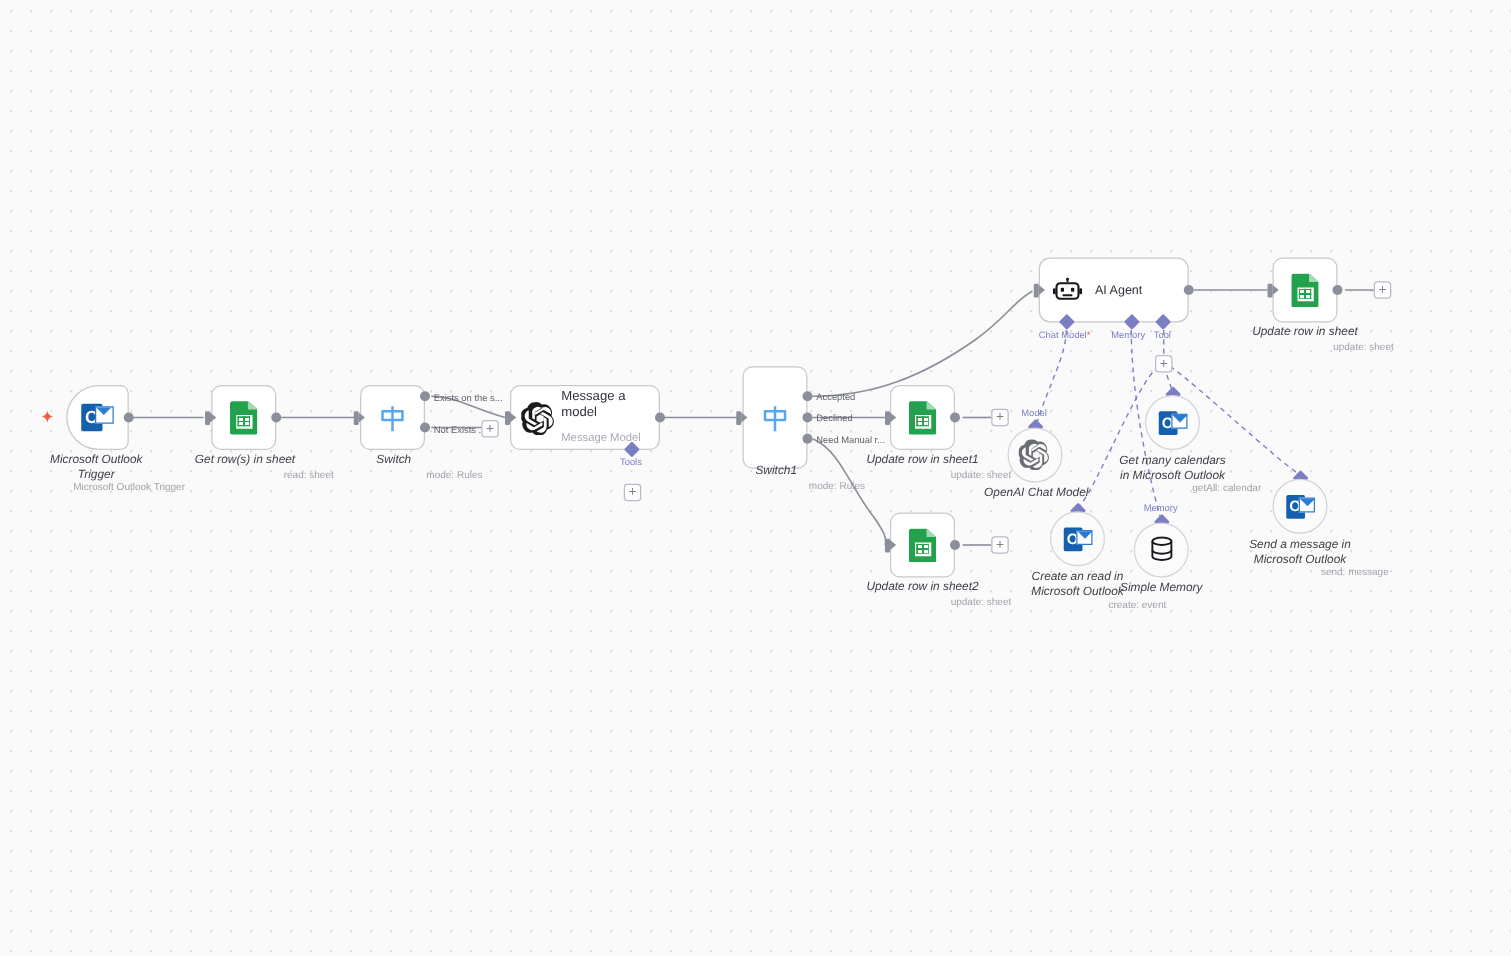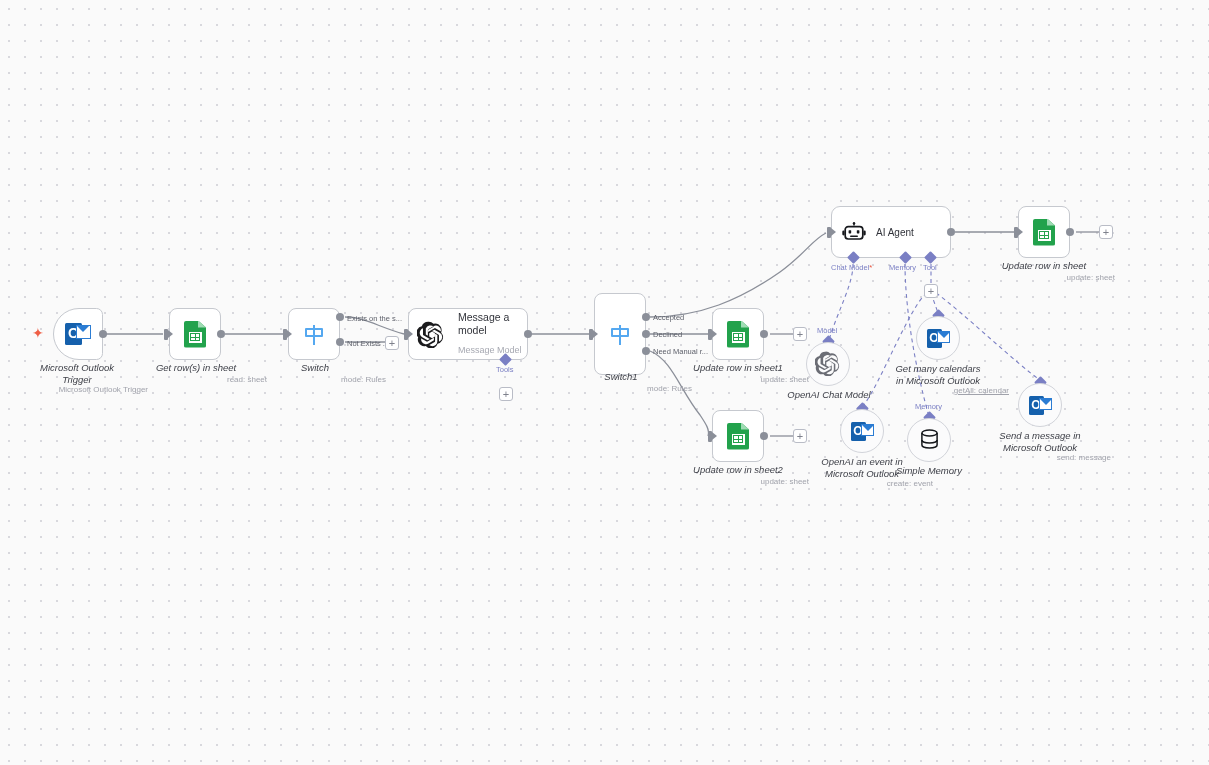--- a/index.html
+++ b/index.html
@@ -32,21 +32,21 @@
     display:flex; align-items:center; justify-content:center;
   }
   .nbox.trigger {
     border-radius:32px 8px 8px 32px;
     width:50px;
   }
   .nbox.wide {
     width:120px; height:52px;
     justify-content:flex-start;
     padding-left:8px;
-    gap:14px;
+    gap:5px;
   }
   .nbox.agent {
     width:120px; height:52px;
     justify-content:flex-start;
     padding-left:10px;
     gap:10px;
     border-radius:9px;
   }
   .ncirc {
     position:absolute;
@@ -445,33 +445,33 @@
     <div class="ncirc" style="left:916px;top:316px;">
       <span class="outlook-ico" style="width:23px;height:19px;">
         <span class="sq" style="width:15px;height:19px;line-height:18px;font-size:12px;"></span>
         <span class="env" style="width:13px;height:12px;top:2px;"></span>
       </span>
     </div>
     <div class="caption" style="left:867px;top:363px;width:142px;">
       <span>Get many calendars</span><br>
       <span>in Microsoft Outlook</span>
     </div>
-    <div class="subcaption" style="left:867px;top:386px;width:142px;text-decoration:underline;">getAll: calendar</div>
+    <div class="subcaption" style="left:867px;top:386px;width:142px;">getAll: calendar</div>
   </div>
 
   <div class="node">
     <div class="diamond" style="left:858px;top:404px;"></div>
     <div class="ncirc" style="left:840px;top:409px;">
       <span class="outlook-ico" style="width:23px;height:19px;">
         <span class="sq" style="width:15px;height:19px;line-height:18px;font-size:12px;"></span>
         <span class="env" style="width:13px;height:12px;top:2px;"></span>
       </span>
     </div>
     <div class="caption" style="left:791px;top:456px;width:142px;">
-      <span>OpenAI an event in</span><br>
+      <span>Create an read in</span><br>
       <span>Microsoft Outlook</span>
     </div>
     <div class="subcaption" style="left:791px;top:479px;width:142px;">create: event</div>
   </div>
 
   <div class="node">
     <div class="sublabel" style="left:915px;top:402px;">Memory</div>
     <div class="diamond" style="left:925px;top:413px;"></div>
     <div class="ncirc" style="left:907px;top:418px;">
       <span class="mem-ico">

